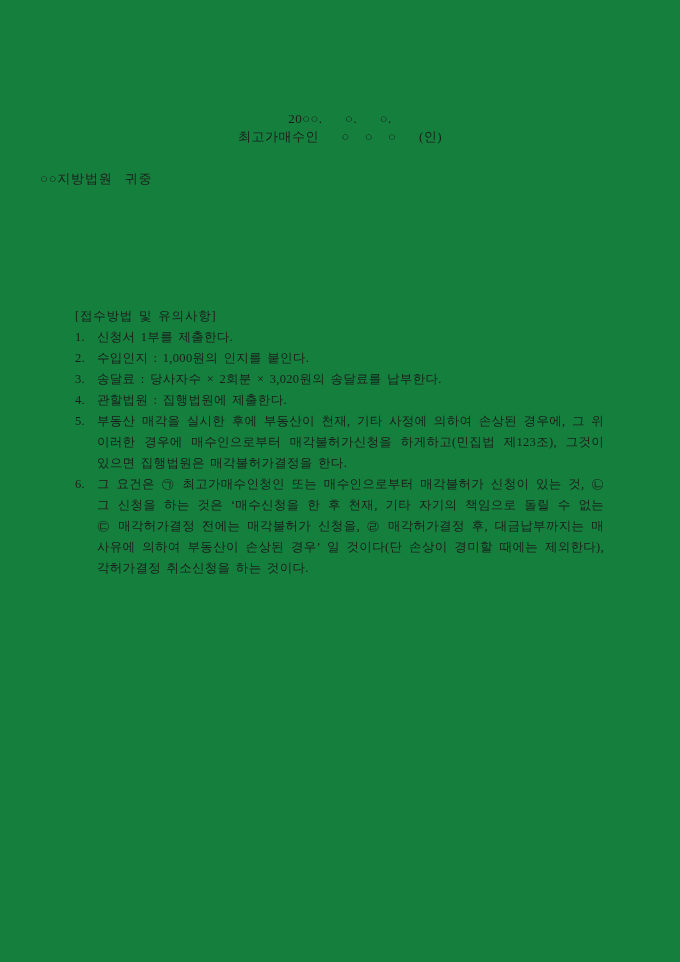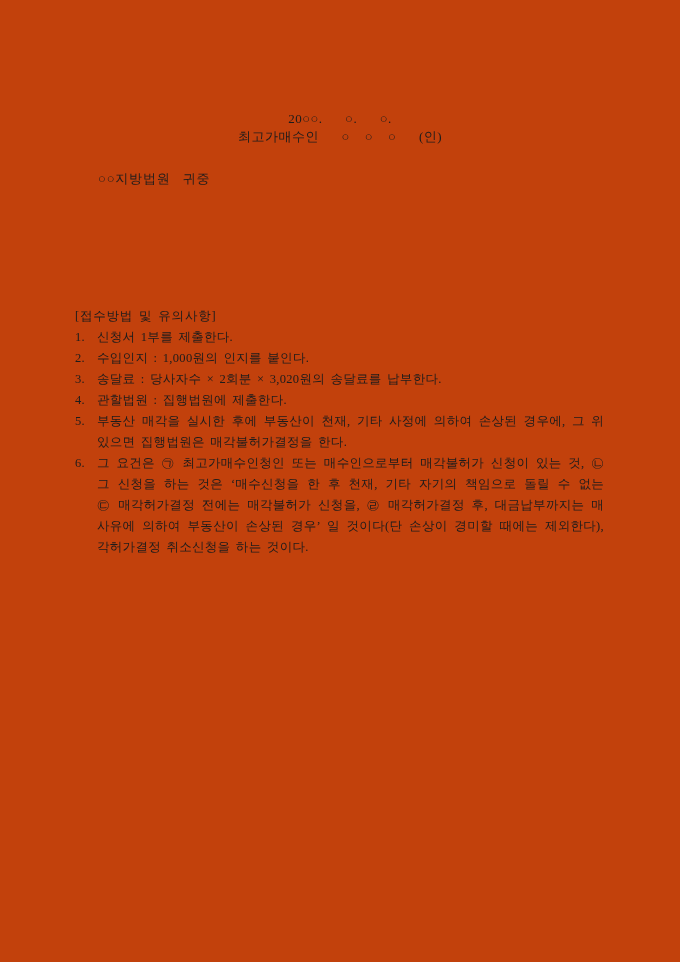--- a/index.html
+++ b/index.html
@@ -7,21 +7,21 @@
   body {
     width: 680px;
     height: 962px;
     overflow: hidden;
     font-family: "Liberation Serif", "DejaVu Serif", serif;
     color: #1c1c1c;
   }
   .page {
     width: 680px;
     height: 962px;
-    background: #c2410c;
+    background: #15803d;
     padding-top: 110px;
   }
   .closing-block { width: 100%; }
   .date-line {
     text-align: center;
     white-space: pre;
     font-size: 13px;
     letter-spacing: 0.5px;
     height: 18px;
     line-height: 18px;
@@ -29,21 +29,21 @@
   .signer-line {
     text-align: center;
     white-space: pre;
     font-size: 13px;
     letter-spacing: 0.5px;
     height: 18px;
     line-height: 18px;
   }
   .court-line {
     margin-top: 24px;
-    padding-left: 98px;
+    padding-left: 40px;
     white-space: pre;
     font-size: 13px;
     letter-spacing: 0.8px;
     height: 18px;
     line-height: 18px;
   }
   .notes {
     margin-top: 118px;
     padding-left: 75px;
     padding-right: 76px;
@@ -114,20 +114,21 @@
         <div class="item">
           <span class="num">4.</span>
           <div class="txt">
             <div class="line last">관할법원 : 집행법원에 제출한다.</div>
           </div>
         </div>
         <div class="item">
           <span class="num">5.</span>
           <div class="txt">
             <div class="line">부동산 매각을 실시한 후에 부동산이 천재, 기타 사정에 의하여 손상된 경우에, 그 위</div>
+            <div class="line">이러한 경우에 매수인으로부터 매각불허가신청을 하게하고(민집법 제123조), 그것이</div>
             <div class="line last">있으면 집행법원은 매각불허가결정을 한다.</div>
           </div>
         </div>
         <div class="item">
           <span class="num">6.</span>
           <div class="txt">
             <div class="line">그 요건은 ㉠ 최고가매수인청인 또는 매수인으로부터 매각불허가 신청이 있는 것, ㉡</div>
             <div class="line">그 신청을 하는 것은 ‘매수신청을 한 후 천재, 기타 자기의 책임으로 돌릴 수 없는</div>
             <div class="line">㉢ 매각허가결정 전에는 매각불허가 신청을, ㉣ 매각허가결정 후, 대금납부까지는 매</div>
             <div class="line">사유에 의하여 부동산이 손상된 경우’ 일 것이다(단 손상이 경미할 때에는 제외한다),</div>

